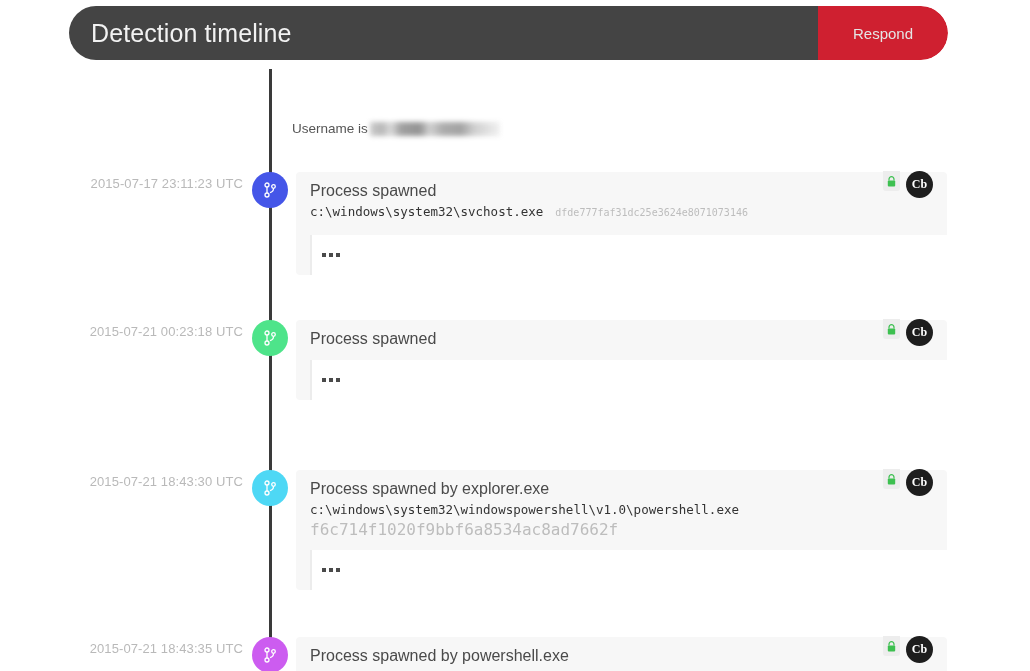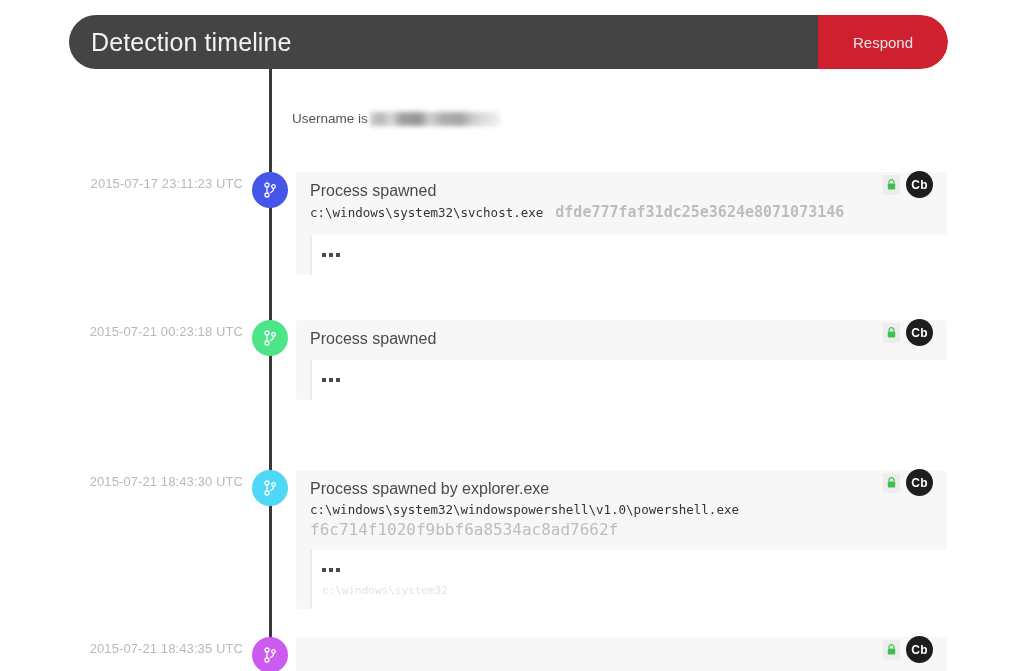--- a/index.html
+++ b/index.html
@@ -12,21 +12,21 @@
     height: 671px;
     overflow: hidden;
     font-family: "Liberation Sans", sans-serif;
     position: relative;
   }
 
   
   .header-bar {
     position: absolute;
     left: 69px;
-    top: 15px;
+    top: 6px;
     width: 879px;
     height: 54px;
     border-radius: 27px;
     overflow: hidden;
     display: flex;
     align-items: stretch;
   }
   .header-title-wrap {
     flex: 1 1 auto;
     background: #444444;
@@ -64,21 +64,21 @@
     width: 3px;
     height: 602px;
     background: #3a3a3a;
     z-index: 1;
   }
 
   
   .username-note {
     position: absolute;
     left: 292px;
-    top: 111px;
+    top: 121px;
     display: flex;
     align-items: center;
     gap: 0px;
     z-index: 3;
   }
   .username-label {
     font-size: 13.5px;
     color: #555555;
     white-space: nowrap;
   }
@@ -144,24 +144,23 @@
   .line-path {
     font-family: "DejaVu Sans Mono", "Liberation Mono", monospace;
     font-size: 12.5px;
     color: #333333;
     line-height: 20px;
     white-space: nowrap;
     margin-top: 2px;
   }
   .hash-inline {
     font-family: "DejaVu Sans Mono", "Liberation Mono", monospace;
-    font-size: 15px;
+    font-size: 10px;
     color: #bdbdbd;
     margin-left: 12px;
-    font-weight: bold;
   }
   .hash-block {
     font-family: "DejaVu Sans Mono", "Liberation Mono", monospace;
     font-size: 16px;
     color: #bdbdbd;
     line-height: 16px;
     margin-top: 2px;
     white-space: nowrap;
   }
 
@@ -195,23 +194,24 @@
     white-space: nowrap;
     overflow: hidden;
   }
 
   
   .badges {
     position: absolute;
     top: -1px;
     right: 14px;
     display: flex;
-    align-items: center;
+    align-items: flex-start;
     gap: 6px;
     z-index: 5;
+    font-family: Liberation Serif, serif;
   }
   .lock-badge {
     width: 17px;
     height: 20px;
     background: #ededed;
     border-radius: 0 0 3px 3px;
     display: flex;
     align-items: center;
     justify-content: center;
   }
@@ -332,21 +332,20 @@
     </div>
     <div class="card-head">
       <div class="line-title">Process spawned by explorer.exe</div>
       <div class="line-path">
         <span>c:\windows\system32\windowspowershell\v1.0\powershell.exe</span>
       </div>
       <div class="hash-block">f6c714f1020f9bbf6a8534ac8ad7662f</div>
     </div>
     <div class="card-sub">
       <span class="ellipsis-btn"><i></i><i></i><i></i></span>
-      <div class="ghost-line">c:\windows\system32</div>
     </div>
   </div>
 </div>
 
 <div class="entry" style="top:637px">
   <div class="entry-time">2015-07-21 18:43:35 UTC</div>
   <div class="entry-icon" style="background:#cc5cf0">
     <svg width="18" height="18" viewBox="0 0 18 18" fill="none" stroke="#ffffff" stroke-width="1.3">
       <circle cx="6" cy="4" r="2"></circle>
         <circle cx="6" cy="14" r="2"></circle>
@@ -359,18 +358,19 @@
     <div class="badges">
       <div class="lock-badge">
         <svg width="9" height="11" viewBox="0 0 9 11">
             <path d="M2 4.6V3.2a2.5 2.5 0 0 1 5 0v1.4" fill="none" stroke="#3dc050" stroke-width="1.2"></path>
             <rect x="0.8" y="4.4" width="7.4" height="6" rx="1" fill="#3dc050"></rect>
           </svg>
       </div>
       <div class="cb-badge">Cb</div>
     </div>
     <div class="card-head">
+      <div class="line-title">Process spawned by powershell.exe</div>
       <div class="line-path">
         <span></span><span class="hash-inline"></span>
       </div>
     </div>
   </div>
 </div>
 
 </body></html>

